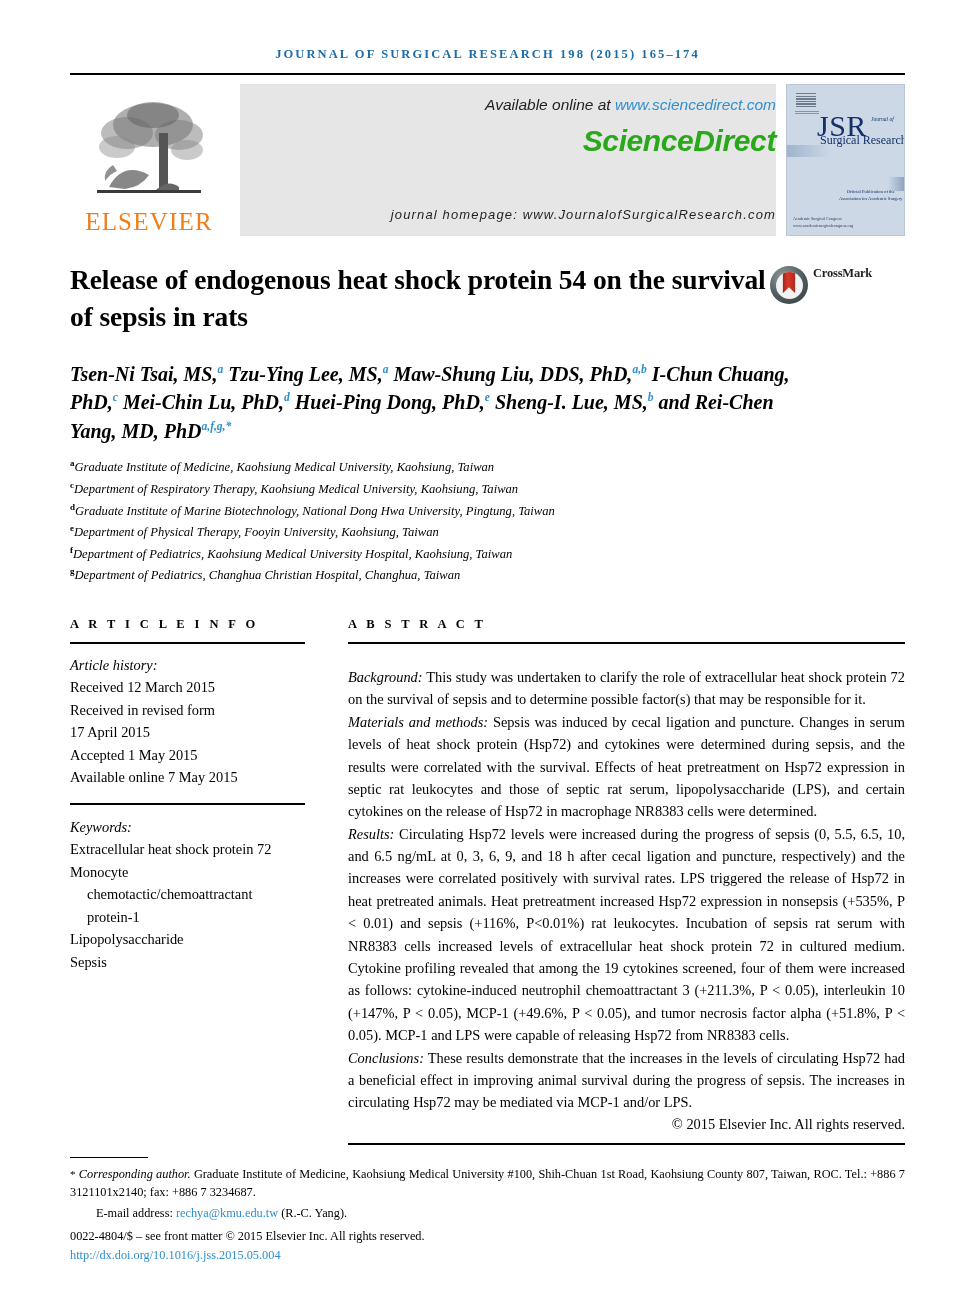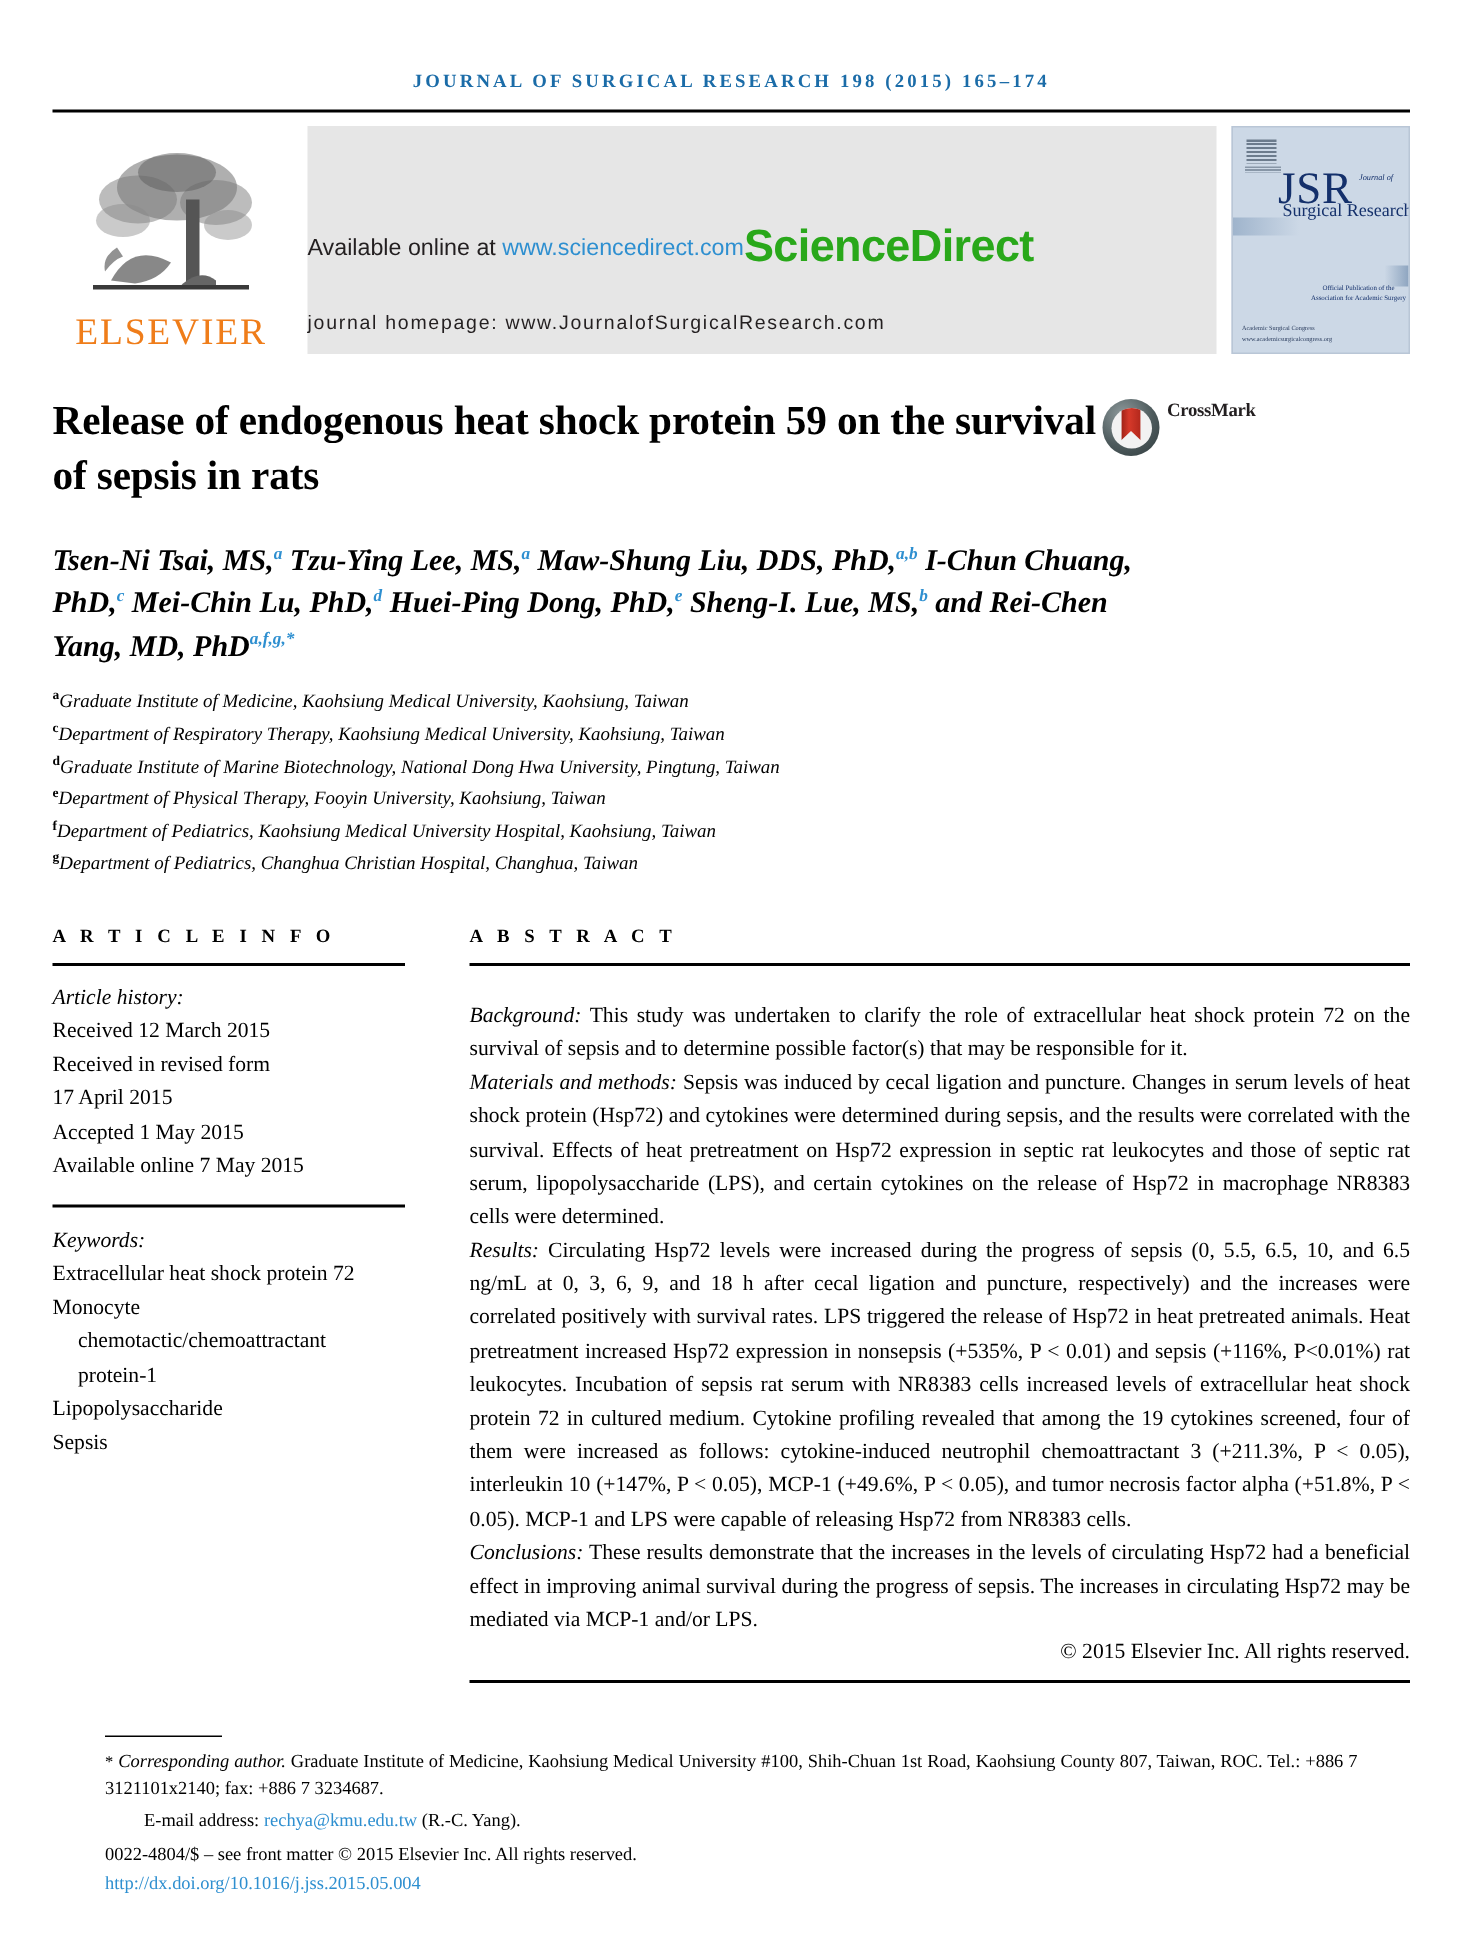--- a/index.html
+++ b/index.html
@@ -13,21 +13,21 @@
     font-family: "Liberation Serif", serif;
     color: #000000;
     position: relative;
     overflow: hidden;
   }
   .page {
     position: relative;
     width: 975px;
     height: 1305px;
     box-sizing: border-box;
-    padding: 0 35px;
+    padding: 0 70px;
   }
 
   
   .running-head {
     text-align: center;
     color: #1b6ca8;
     font-family: "Liberation Serif", serif;
     font-size: 12.5px;
     letter-spacing: 2.1px;
     font-variant: small-caps;
@@ -67,24 +67,25 @@
     letter-spacing: 1.2px;
     color: #ef7d1a;
     line-height: 1;
     margin-top: 2px;
   }
   .banner {
     flex: 1 1 auto;
     background: #e6e6e6;
     margin: 0 10px 0 12px;
     display: flex;
-    flex-direction: row;
-    align-items: center;
+    flex-direction: column;
+    align-items: flex-end;
     justify-content: flex-start;
     position: relative;
+    font-style: italic;
   }
   .avail {
     font-family: "Liberation Sans", sans-serif;
     font-size: 15.5px;
     color: #231f20;
     margin-top: 12px;
   }
   .avail a {
     color: #2e8fd0;
     text-decoration: none;
@@ -409,21 +410,21 @@
       <div class="jsr-journal">Journal of</div>
       <div class="jsr-sub">Surgical Research</div>
       <div class="jsr-bar1"></div>
       <div class="jsr-bar2"></div>
       <div class="jsr-official">Official Publication of the<br>Association for Academic Surgery</div>
       <div class="jsr-footer">Academic Surgical Congress<br>www.academicsurgicalcongress.org</div>
     </div>
   </div>
 
   <div class="title-row">
-    <h1 class="article-title">Release of endogenous heat shock protein 59 on the survival of sepsis in rats</h1>
+    <h1 class="article-title">Release of endogenous heat shock protein 54 on the survival of sepsis in rats</h1>
     <div class="crossmark">
       <div class="cm-ring">
         <div class="cm-inner">
             <div class="cm-ribbon"></div>
           </div>
       </div>
       <div class="cm-text">CrossMark</div>
     </div>
   </div>
 

